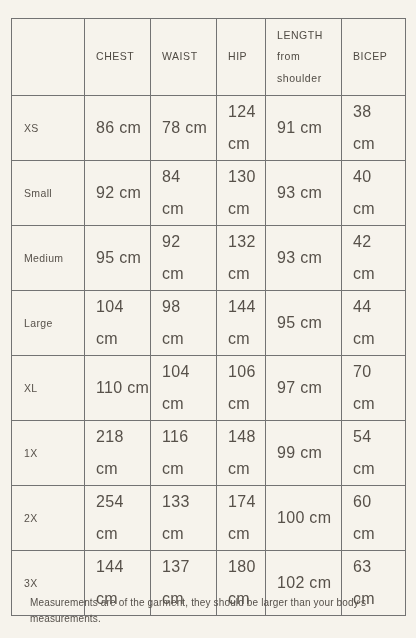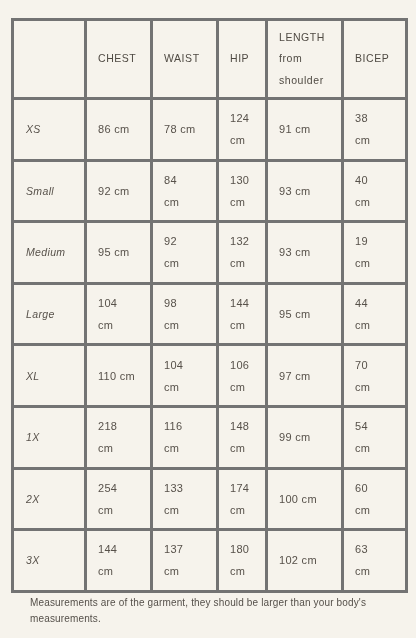--- a/index.html
+++ b/index.html
@@ -25,21 +25,21 @@
 
   
   .size-table {
     width: 394px;
     border-collapse: collapse;
     table-layout: fixed;
     background: #f6f3ec;
   }
   .size-table td,
   .size-table th {
-    border: 3px solid #737373;
+    border: 1px solid #737373;
     background: #f6f3ec;
     padding: 0;
     vertical-align: middle;
     font-weight: normal;
     text-align: left;
   }
 
   
   col.c-size   { width: 73px; }
   col.c-chest  { width: 66px; }
@@ -61,36 +61,35 @@
   .head-cell .hline {
     display: block;
     white-space: nowrap;
   }
 
   .data-row td {
     height: 58.6px;
   }
   .cell {
     padding: 0 11px;
-    font-size: 11px;
+    font-size: 16px;
     letter-spacing: 0.3px;
     color: #57514a;
     line-height: 2.0;
   }
   .cell .vline {
     display: block;
     white-space: nowrap;
   }
   .cell-size {
     padding: 0 12px;
     font-size: 10.5px;
     letter-spacing: 0.35px;
     color: #57514a;
     white-space: nowrap;
-    font-style: italic;
   }
 
   
   .note {
     position: absolute;
     left: 11px;
     top: 595px;
     width: 345px;
     font-size: 10px;
     line-height: 1.62;
@@ -234,21 +233,21 @@
               <span class="vline">cm</span>
             </div>
           </td>
           <td>
             <div class="cell">
               <span class="vline">93 cm</span>
             </div>
           </td>
           <td>
             <div class="cell">
-              <span class="vline">19</span>
+              <span class="vline">42</span>
               <span class="vline">cm</span>
             </div>
           </td>
         </tr>
         <tr class="data-row">
           <td>
             <div class="cell-size">Large</div>
           </td>
           <td>
             <div class="cell">

